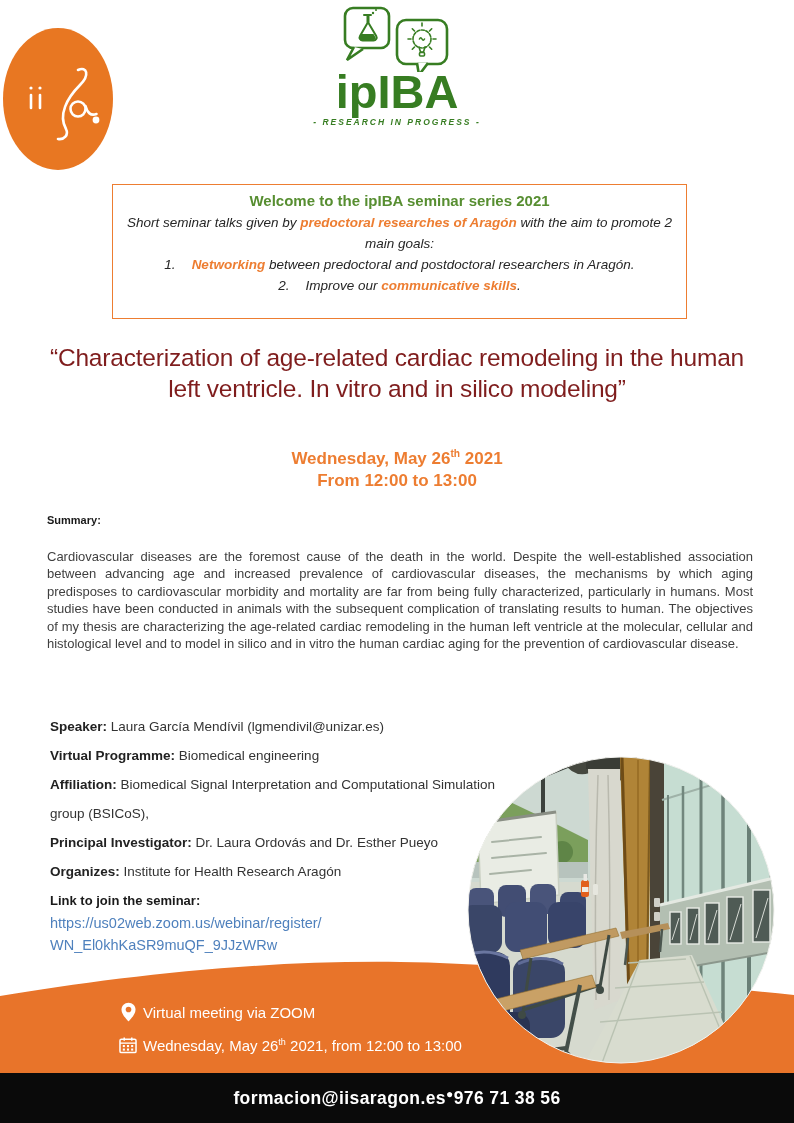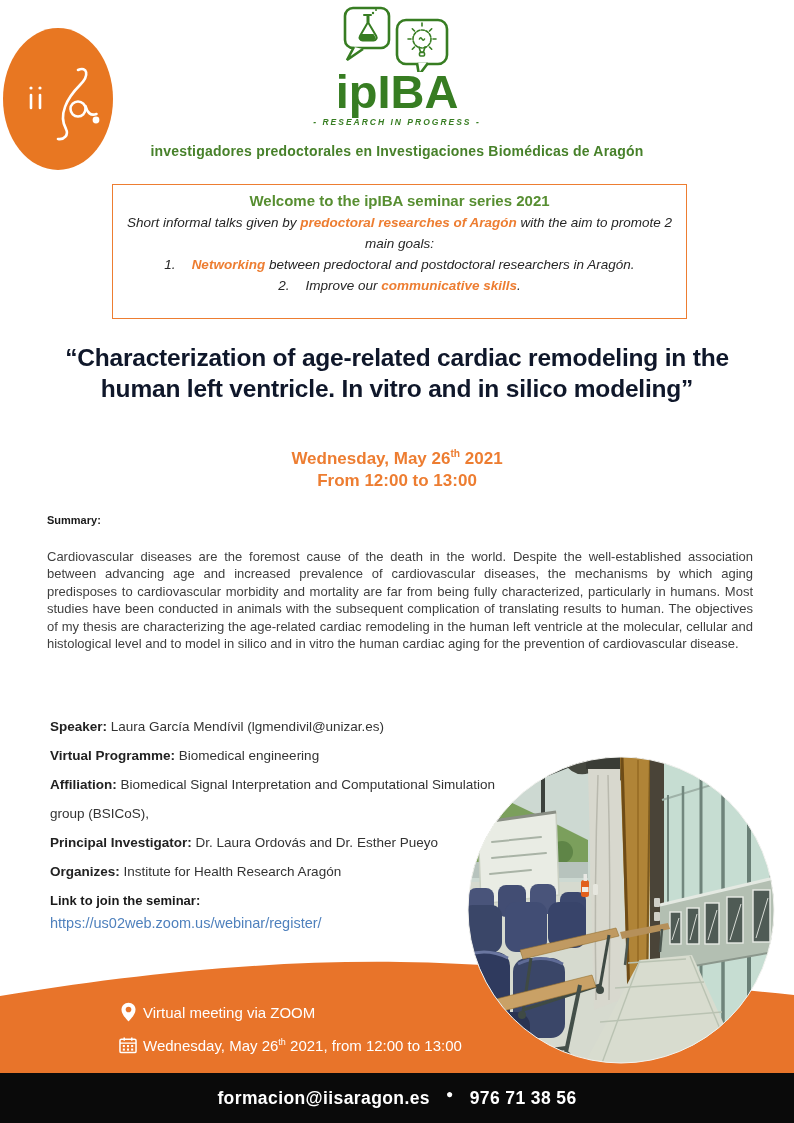--- a/index.html
+++ b/index.html
@@ -34,21 +34,21 @@
     text-align:center;font-size:13.5px;line-height:21px;color:#262626;
   }
   .welcome-title{color:#578E31;font-weight:700;font-size:15px;line-height:22px;}
   .welcome-box .it{font-style:italic;}
   .hl{color:#ED7D31;font-weight:700;font-style:italic;}
   .goal-num{display:inline-block;margin-right:16px;}
 
   
   .main-title{
     position:absolute;left:47px;top:342px;width:700px;text-align:center;
-    font-size:24.5px;font-weight:700;color:#0f172a;line-height:31px;letter-spacing:-.2px;
+    font-size:24.5px;font-weight:400;color:#7f1d1d;line-height:31px;letter-spacing:-.2px;
   }
   .date-block{
     position:absolute;left:0;top:443px;width:100%;text-align:center;
     color:#ED7D31;font-weight:700;font-size:17px;line-height:22px;
   }
   sup.sp{font-size:60%;vertical-align:super;}
 
   
   .summary-label{position:absolute;left:47px;top:514px;font-size:11px;font-weight:700;color:#1a1a1a;}
   .summary-body{
@@ -67,21 +67,21 @@
   .zoom-link{font-size:14.5px;color:#4F81BD;line-height:22px;text-decoration:none;display:block;cursor:pointer;}
 
   
   .bg-art{position:absolute;left:0;top:0;z-index:1;pointer-events:none;}
 
   .footer-rows{position:absolute;left:113px;top:1001px;z-index:4;color:#ffffff;}
   .f-row{display:flex;align-items:center;height:22px;margin-bottom:11px;font-size:15px;}
   .f-row .ico{width:30px;display:flex;justify-content:center;}
   .bottom-bar{
     position:absolute;left:0;top:1073px;width:100%;height:50px;background:#0a0a0a;z-index:5;
-    display:flex;align-items:center;justify-content:center;gap:16px;
+    display:flex;align-items:center;justify-content:center;
     color:#ffffff;font-weight:700;font-size:17.5px;letter-spacing:.4px;
   }
   .bottom-bar .dot{font-size:12px;transform:translateY(-4px);}
 </style>
 </head>
 <body>
 
 <div class="page">
 
   <svg class="iis-logo-svg" width="130" height="180" viewBox="0 0 130 180" aria-hidden="true">
@@ -121,25 +121,24 @@
         <path d="M82,41 l1.5,5 h3 l1.5,-5"></path>
         <rect x="82.5" y="46.5" width="5" height="3.5" rx="1"></rect>
         <path d="M85,20 v-3 M74,33 h-3 M96,33 h3 M77.5,25 l-2.2,-2.2 M92.5,25 l2.2,-2.2 M77.5,41 l-2.2,2.2 M92.5,41 l2.2,2.2"></path>
         <path d="M82.5,33 q1.2,-2.5 2.5,0 q1.2,2.5 2.5,0"></path>
       </g>
     </svg>
     <div class="ipiba-word">ipIBA</div>
     <div class="ipiba-tagline">- RESEARCH IN PROGRESS -</div>
   </div>
 
-  <div class="subtitle">investigadores predoctorales en Investigaciones Biomédicas de Aragón</div>
 
   <div class="welcome-box">
     <div class="welcome-title">Welcome to the ipIBA seminar series 2021</div>
-    <div class="it"><span>Short informal talks given by </span><span class="hl">predoctoral researches of Aragón</span><span> with the aim to promote 2 main goals:</span></div>
+    <div class="it"><span>Short seminar talks given by </span><span class="hl">predoctoral researches of Aragón</span><span> with the aim to promote 2 main goals:</span></div>
     <div class="it"><span class="goal-num">1.</span><span class="hl">Networking</span><span> between predoctoral and postdoctoral researchers in Aragón.</span></div>
     <div class="it"><span class="goal-num">2.</span><span>Improve our </span><span class="hl">communicative skills</span><span>.</span></div>
   </div>
 
   <div class="main-title">“Characterization of age-related cardiac remodeling in the human left ventricle. In vitro and in silico modeling”</div>
   <div class="date-block">
     <div><span>Wednesday, May 26</span><sup class="sp">th</sup><span> 2021</span></div>
     <div>From 12:00 to 13:00</div>
   </div>
 
@@ -150,20 +149,21 @@
     <p><b>Speaker:</b><span> Laura García Mendívil (lgmendivil@unizar.es)</span></p>
     <p><b>Virtual Programme:</b><span> Biomedical engineering</span></p>
     <p><b>Affiliation:</b><span> Biomedical Signal Interpretation and Computational Simulation group (BSICoS),</span></p>
     <p><b>Principal Investigator:</b><span> Dr. Laura Ordovás and Dr. Esther Pueyo</span></p>
     <p><b>Organizes:</b><span>  Institute for Health Research Aragón</span></p>
   </div>
 
   <div class="link-block">
     <div class="link-label">Link to join the seminar:</div>
     <a class="zoom-link">https://us02web.zoom.us/webinar/register/</a>
+    <a class="zoom-link">WN_El0khKaSR9muQF_9JJzWRw</a>
   </div>
 
   <svg class="bg-art" width="794" height="1123" viewBox="0 0 794 1123" aria-hidden="true">
     <defs>
       <clipPath id="photoClip">
           <circle cx="621" cy="910" r="153"></circle>
         </clipPath>
     </defs>
 
     <path d="M0,996 C110,978 250,960 400,962 C540,964 650,981 794,995 L794,1123 L0,1123 Z" fill="#E8742A"></path>

